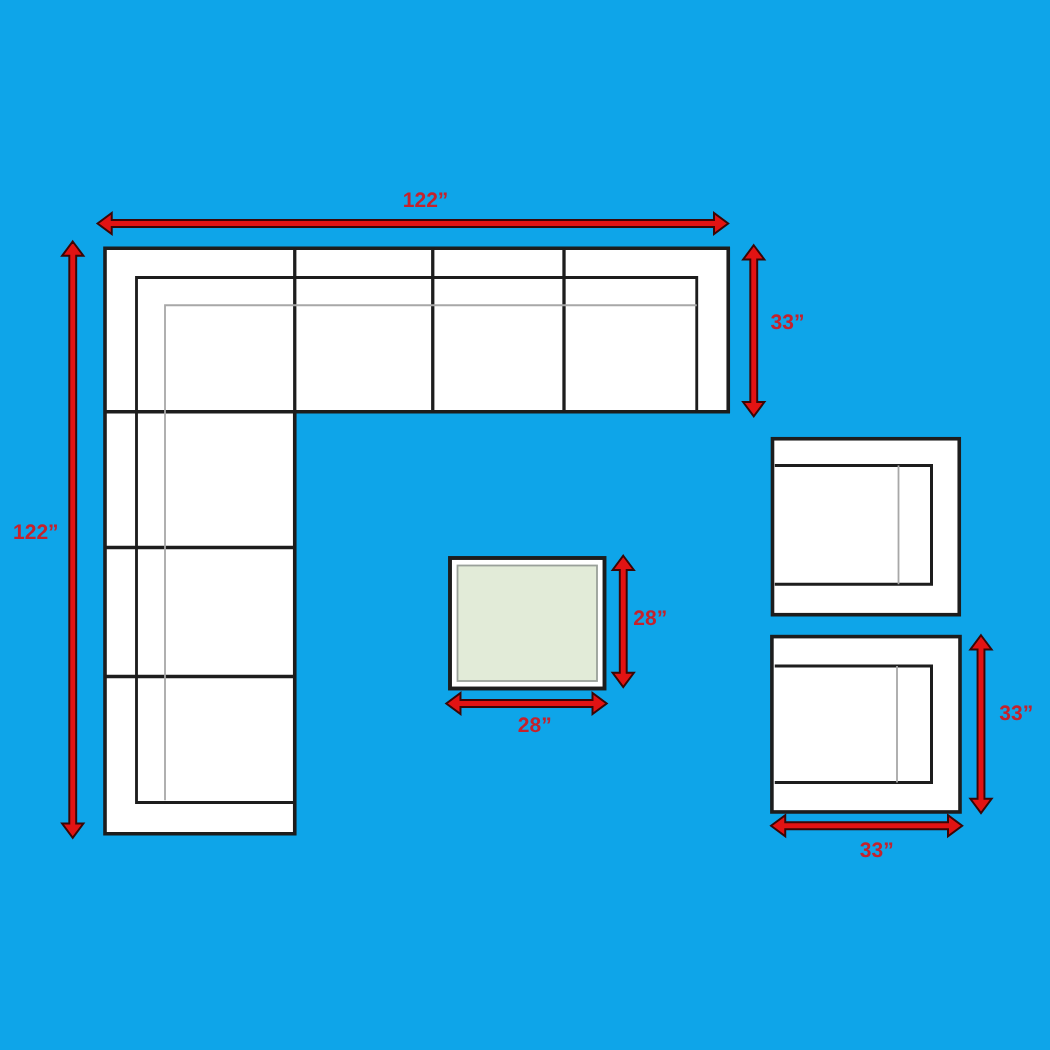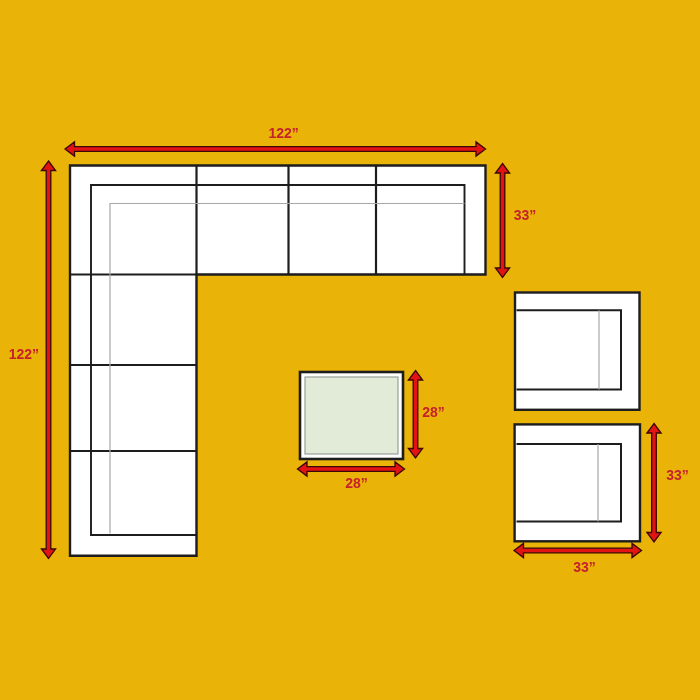--- a/index.html
+++ b/index.html
@@ -1,16 +1,16 @@
 <!DOCTYPE html>
 <html><head>
 <meta charset="utf-8">
 <style>
   html,body{margin:0;padding:0;background:#ffffff;}
-  .wrap{position:relative;width:700px;height:700px;background:#eab308;overflow:hidden;}
+  .wrap{position:relative;width:700px;height:700px;background:#0ea5e9;overflow:hidden;}
   svg text{font-family:"Liberation Sans",sans-serif;font-weight:bold;fill:#c5222c;}
 </style>
 </head>
 <body>
 <div class="wrap">
 <svg width="700" height="700" viewBox="0 0 700 700">
 
   <path d="M70,165.5 H485.5 V274.5 H196.5 V555.8 H70 Z" fill="#ffffff" stroke="#1d1d1d" stroke-width="2.4"></path>
 
   <line x1="196.5" y1="165.5" x2="196.5" y2="274.5" stroke="#1d1d1d" stroke-width="2.2"></line>

